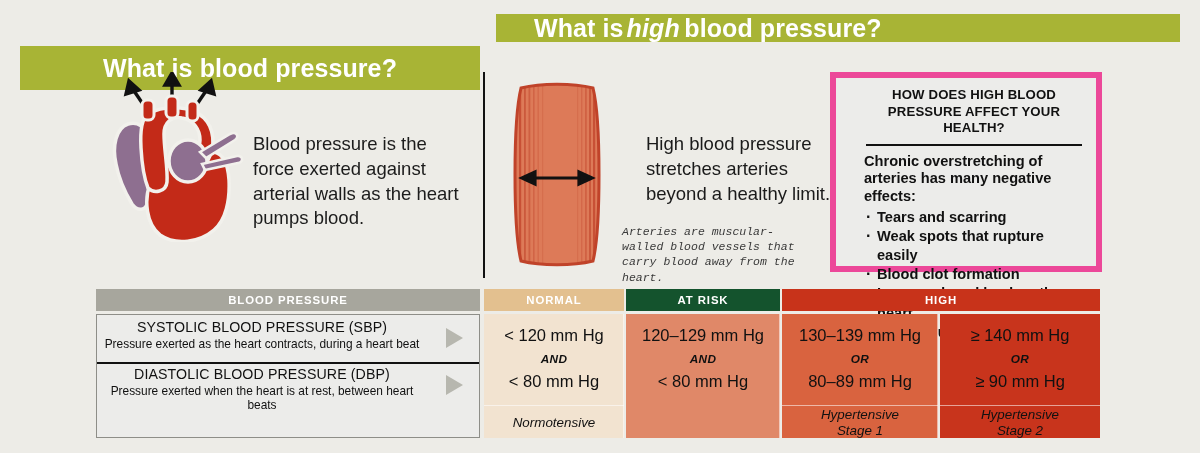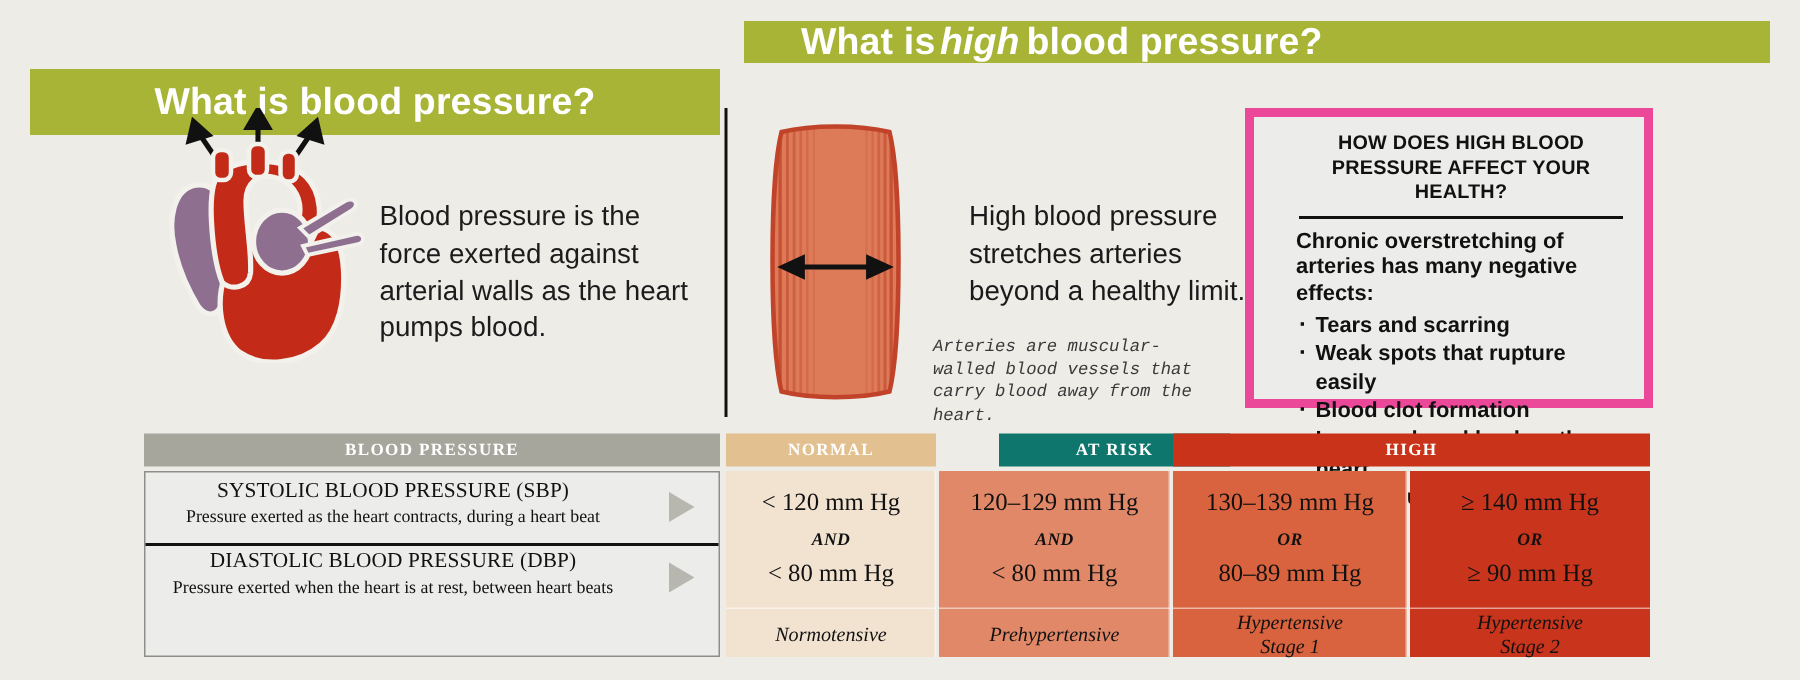--- a/index.html
+++ b/index.html
@@ -61,31 +61,31 @@
   #health-list{list-style:none;margin:0;padding:0;}
   #health-list li{
     font-size:14.6px;font-weight:bold;line-height:1.31;color:#111;
     padding-left:13px;position:relative;
   }
   #health-list li::before{
     content:"\00B7";position:absolute;left:2px;top:-1px;font-size:16px;
   }
 
   
-  #table{position:absolute;left:96px;top:289px;width:1004px;height:121px;font-family:Liberation Serif, serif;}
+  #table{position:absolute;left:96px;top:289px;width:1004px;height:121px;}
 
   .thead{position:absolute;left:0;top:0;height:22px;width:100%;}
   .th{
     position:absolute;top:0;height:22px;
     color:#ffffff;font-size:11.4px;font-weight:bold;letter-spacing:.9px;
     display:flex;align-items:center;justify-content:center;
   }
   #th-bp{left:0;width:384px;background:#a7a69d;}
   #th-normal{left:388px;width:140px;background:#e3c08f;}
-  #th-risk{left:530px;width:154px;background:#0f766e;margin-left:40px;}
+  #th-risk{left:530px;width:154px;background:#14532d;}
   #th-high{left:686px;width:318px;background:#c8331a;}
 
   
   #label-box{
     position:absolute;left:0;top:25px;width:384px;height:124px;
     background:#ececea;border:1px solid #8e8e88;box-sizing:border-box;
   }
   .lbl-row{position:absolute;left:0;width:100%;height:47px;}
   #lbl-row1{top:0;border-bottom:2px solid #111;}
   #lbl-row2{top:47px;}
@@ -254,21 +254,20 @@
       <div class="vname">Normotensive</div>
       <div class="vsep"></div>
     </div>
 
     <div class="col" id="col-risk">
       <div class="vals">
         <div class="v-num">120–129 mm Hg</div>
         <div class="v-op">AND</div>
         <div class="v-num">&lt; 80 mm Hg</div>
       </div>
-      <div class="vname">Prehypertensive</div>
       <div class="vsep"></div>
     </div>
 
     <div class="col" id="col-s1">
       <div class="vals">
         <div class="v-num">130–139 mm Hg</div>
         <div class="v-op">OR</div>
         <div class="v-num">80–89 mm Hg</div>
       </div>
       <div class="vname">

